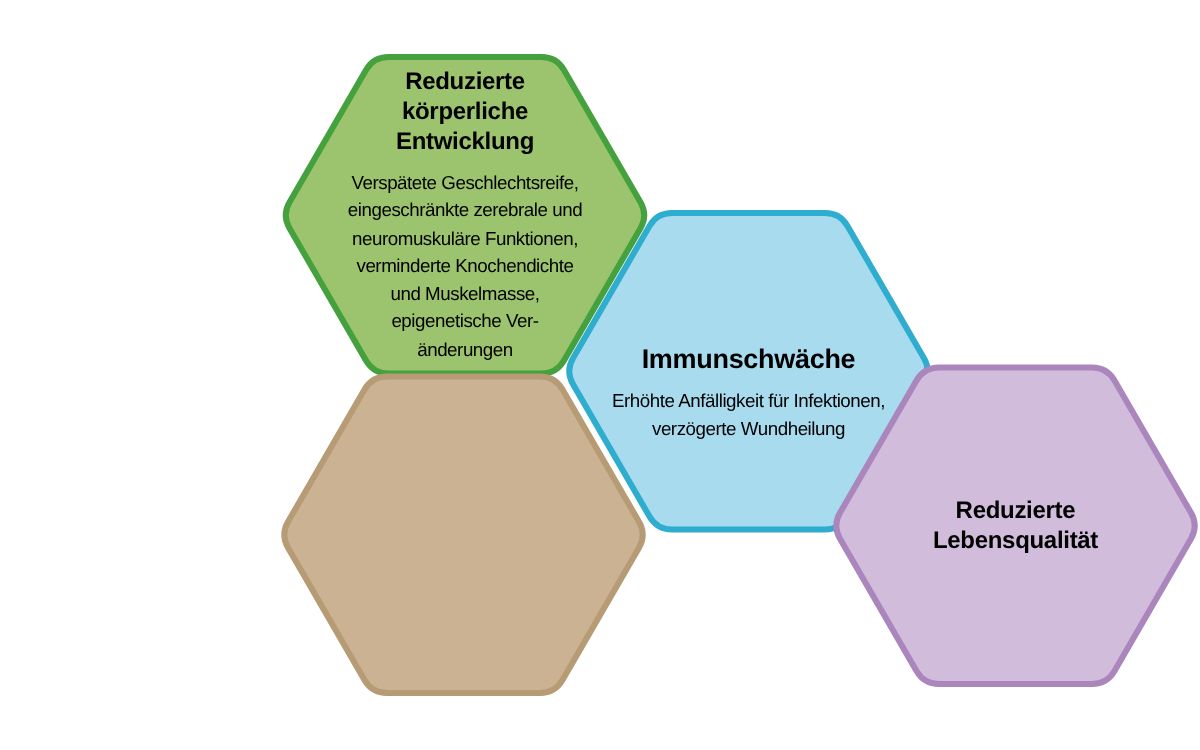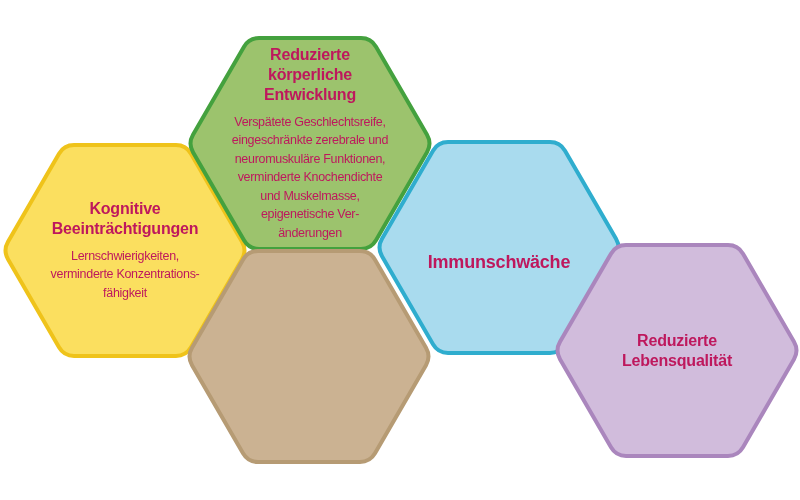--- a/index.html
+++ b/index.html
@@ -32,21 +32,21 @@
     position: absolute;
     left: 4px;
     right: 4px;
     top: 0;
     bottom: 0;
     display: flex;
     flex-direction: column;
     align-items: center;
     justify-content: center;
     text-align: center;
-    color: #be185d;
+    color: #000000;
   }
   .hex-title {
     white-space: pre-line;
     font-weight: bold;
     font-size: 16px;
     line-height: 20px;
     letter-spacing: -0.2px;
     margin: 0;
   }
   .hex-body {
@@ -61,32 +61,20 @@
   .hex-immun     { left: 377px; top: 142px; }
   .hex-kosten    { left: 187px; top: 251px; }
   .hex-leben     { left: 555px; top: 245px; }
   .hex-immun .hex-title { font-size: 18px; line-height: 22px; margin-top: 28px; }
 </style>
 </head>
 <body>
 
 <div class="canvas">
 
-  <div class="hex hex-kognitive">
-    <svg class="hex-svg" viewBox="-4 -4 252 219">
-      <path d="M71,0 L173,0 Q183,0 188,8.65 L239,96.85 Q244,105.5 239,114.15 L188,202.35 Q183,211 173,211 L71,211 Q61,211 56,202.35 L5,114.15 Q0,105.5 5,96.85 L56,8.65 Q61,0 71,0 Z" stroke-width="4" stroke-linejoin="round" fill="#fbdf5f" stroke="#efc31a"></path>
-    </svg>
-    <div class="hex-text">
-      <div class="hex-title">Kognitive
-Beeinträchtigungen</div>
-      <div class="hex-body">Lernschwierigkeiten,
-verminderte Konzentrations-
-fähigkeit</div>
-    </div>
-  </div>
 
   <div class="hex hex-koerper">
     <svg class="hex-svg" viewBox="-4 -4 252 219">
       <path d="M71,0 L173,0 Q183,0 188,8.65 L239,96.85 Q244,105.5 239,114.15 L188,202.35 Q183,211 173,211 L71,211 Q61,211 56,202.35 L5,114.15 Q0,105.5 5,96.85 L56,8.65 Q61,0 71,0 Z" stroke-width="4" stroke-linejoin="round" fill="#9cc36d" stroke="#44a13e"></path>
     </svg>
     <div class="hex-text">
       <div class="hex-title">Reduzierte
 körperliche
 Entwicklung</div>
       <div class="hex-body">Verspätete Geschlechtsreife,
@@ -98,20 +86,22 @@
 änderungen</div>
     </div>
   </div>
 
   <div class="hex hex-immun">
     <svg class="hex-svg" viewBox="-4 -4 252 219">
       <path d="M71,0 L173,0 Q183,0 188,8.65 L239,96.85 Q244,105.5 239,114.15 L188,202.35 Q183,211 173,211 L71,211 Q61,211 56,202.35 L5,114.15 Q0,105.5 5,96.85 L56,8.65 Q61,0 71,0 Z" stroke-width="4" stroke-linejoin="round" fill="#a9dbee" stroke="#2fadce"></path>
     </svg>
     <div class="hex-text">
       <div class="hex-title">Immunschwäche</div>
+      <div class="hex-body">Erhöhte Anfälligkeit für Infektionen,
+verzögerte Wundheilung</div>
     </div>
   </div>
 
   <div class="hex hex-kosten">
     <svg class="hex-svg" viewBox="-4 -4 252 219">
       <path d="M71,0 L173,0 Q183,0 188,8.65 L239,96.85 Q244,105.5 239,114.15 L188,202.35 Q183,211 173,211 L71,211 Q61,211 56,202.35 L5,114.15 Q0,105.5 5,96.85 L56,8.65 Q61,0 71,0 Z" stroke-width="4" stroke-linejoin="round" fill="#cbb292" stroke="#b69b74"></path>
     </svg>
     <div class="hex-text">
     </div>
   </div>

